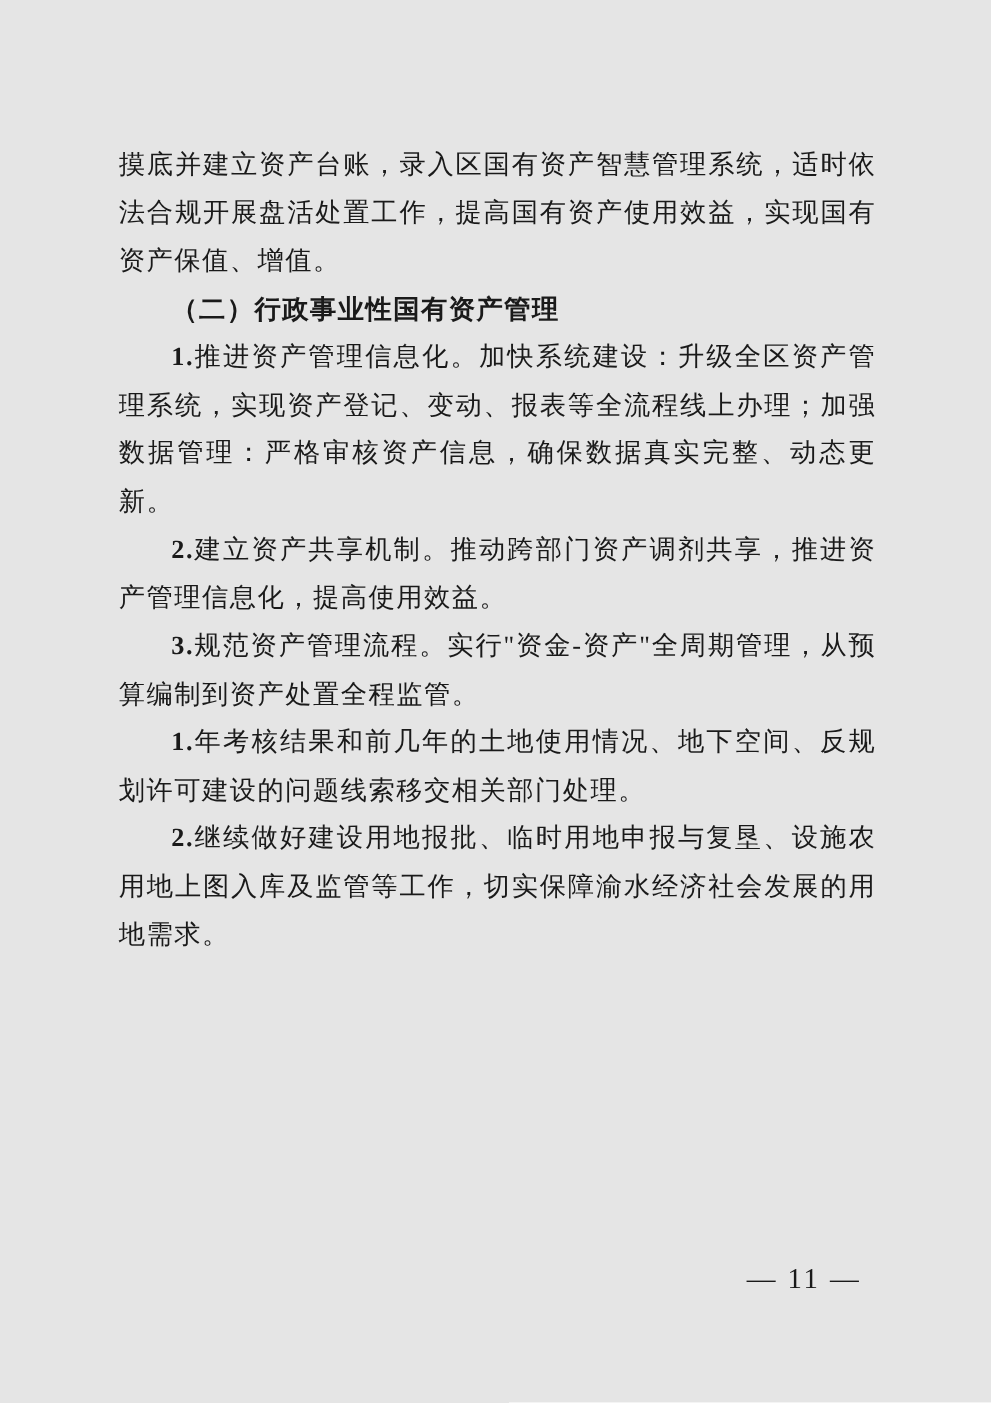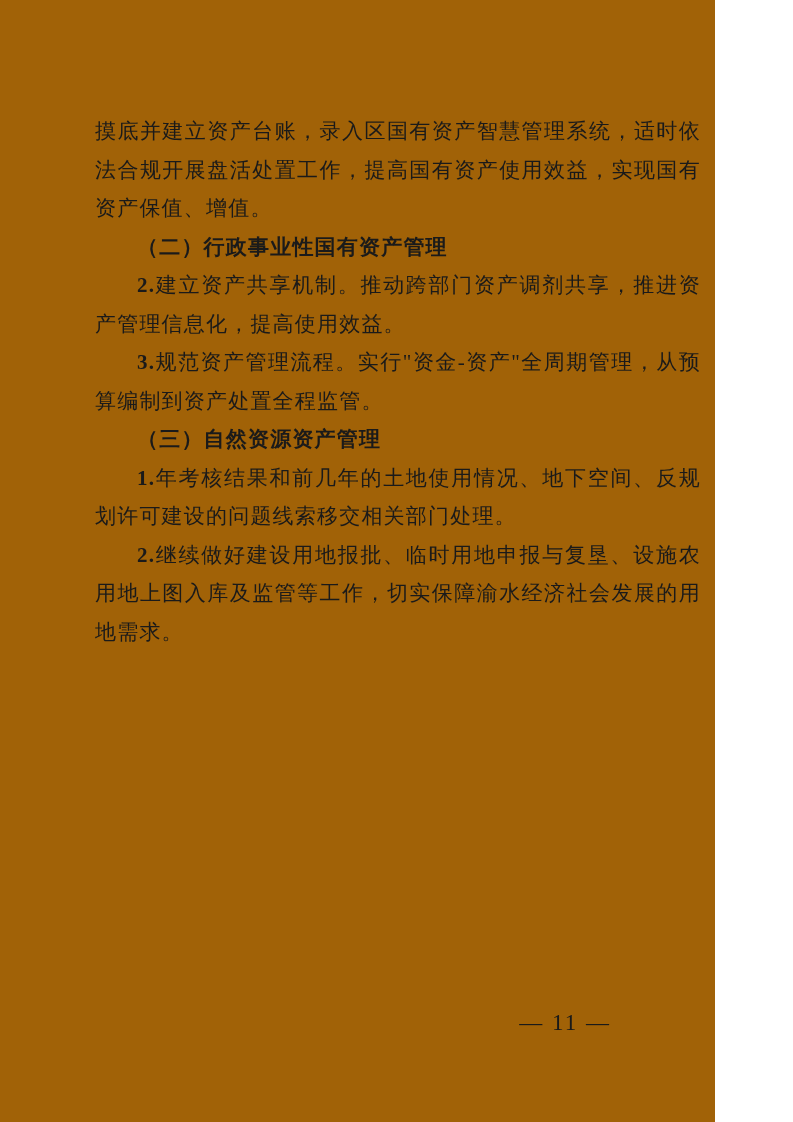--- a/index.html
+++ b/index.html
@@ -2,23 +2,23 @@
 <html><head>
 <meta charset="utf-8">
 <style>
   html, body {
     margin: 0;
     padding: 0;
     background: #ffffff;
   }
   .page {
     position: relative;
-    width: 715px;
+    width: 793px;
     height: 1122px;
-    background: #a16207;
+    background: #e5e5e5;
     overflow: hidden;
     font-family: "Liberation Serif", "DejaVu Serif", serif;
     color: #1a1a1a;
   }
   .content {
     position: absolute;
     left: 95px;
     top: 112px;
     width: 606px;
     font-size: 21px;
@@ -53,20 +53,20 @@
     white-space: nowrap;
   }
 </style>
 </head>
 <body>
 
 <div class="page">
   <div class="content">
       <p class="para body-continued"><span>摸底并建立资产台账，录入区国有资产智慧管理系统，适时依法合规开展盘活处置工作，提高国有资产使用效益，实现国有资产保值、增值。</span></p>
       <p class="para heading"><span class="bold">（二）行政事业性国有资产管理</span></p>
+      <p class="para body"><span class="bold">1.</span><span>推进资产管理信息化。加快系统建设：升级全区资产管理系统，实现资产登记、变动、报表等全流程线上办理；加强数据管理：严格审核资产信息，确保数据真实完整、动态更新。</span></p>
       <p class="para body"><span class="bold">2.</span><span>建立资产共享机制。推动跨部门资产调剂共享，推进资产管理信息化，提高使用效益。</span></p>
       <p class="para body"><span class="bold">3.</span><span>规范资产管理流程。实行"资金-资产"全周期管理，从预算编制到资产处置全程监管。</span></p>
-      <p class="para heading"><span class="bold">（三）自然资源资产管理</span></p>
       <p class="para body"><span class="bold">1.</span><span>年考核结果和前几年的土地使用情况、地下空间、反规划许可建设的问题线索移交相关部门处理。</span></p>
       <p class="para body"><span class="bold">2.</span><span>继续做好建设用地报批、临时用地申报与复垦、设施农用地上图入库及监管等工作，切实保障渝水经济社会发展的用地需求。</span></p>
     </div>
   <div class="footer">— 11 —</div>
 </div>
 
 </body></html>

